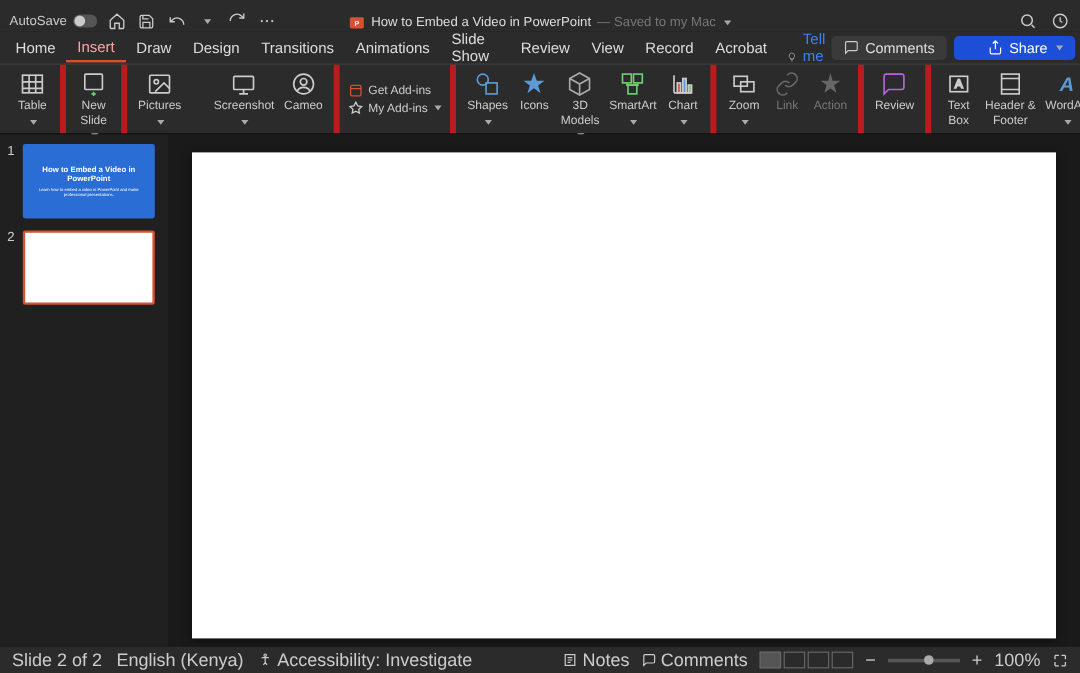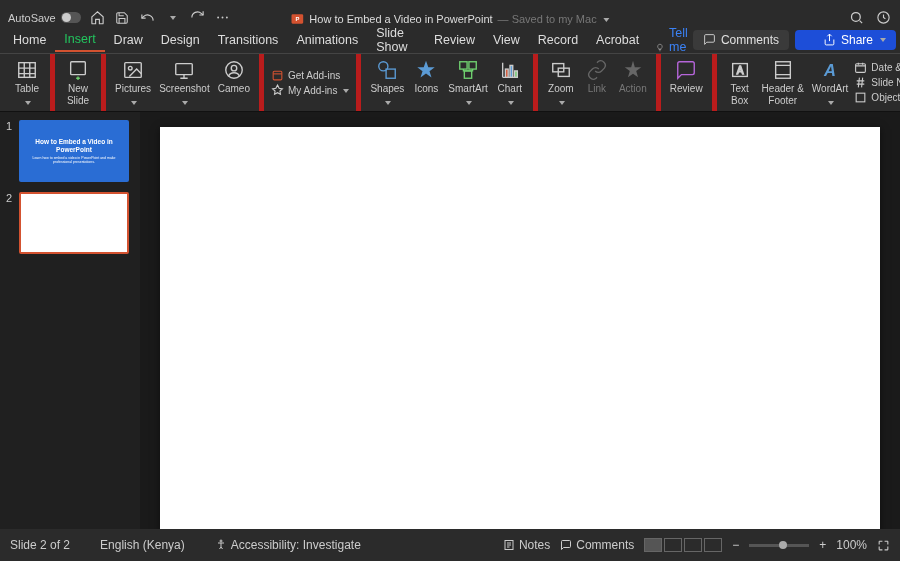--- a/index.html
+++ b/index.html
@@ -7,47 +7,47 @@
 .titlebar { height: 26px; background: #2b2b2b; display: flex; align-items: flex-end; padding: 0 8px; font-size: 11px; position: relative; }
 .title-left { display: flex; align-items: center; gap: 8px; }
 .autosave { display: flex; align-items: center; gap: 5px; color: #ccc; }
 .toggle { width: 20px; height: 11px; background: #555; border-radius: 6px; position: relative; }
 .toggle::after { content: ""; position: absolute; left: 1px; top: 1px; width: 9px; height: 9px; background: #ccc; border-radius: 50%; }
 .title-center { position: absolute; left: 50%; transform: translateX(-50%); display: flex; align-items: center; gap: 5px; color: #ddd; }
 .title-right { margin-left: auto; display: flex; gap: 10px; align-items: center; }
 .icon-btn { width: 17px; height: 17px; display: flex; align-items: center; justify-content: center; cursor: pointer; color: #ccc; }
 .tabs { height: 28px; background: #2b2b2b; display: flex; align-items: center; padding: 0 4px; font-size: 12.5px; border-bottom: 1px solid #444; }
 .tab { padding: 4px 9px; cursor: pointer; color: #ddd; }
-.tab.active { color: #22c55e; border-bottom: 2px solid #d35230; font-weight: 500; }
+.tab.active { color: #fca5a5; border-bottom: 2px solid #d35230; font-weight: 500; }
 .tell-me { display: flex; align-items: flex-end; gap: 5px; margin-left: 8px; color: #3b82f6; }
 .tabs-right { margin-left: auto; display: flex; gap: 6px; align-items: center; }
 .pill { background: #3a3a3a; padding: 3px 10px; border-radius: 4px; display: flex; align-items: center; gap: 5px; font-size: 12px; cursor: pointer; }
 .pill.share { background: #1d4ed8; color: #fff; padding-left: 28px; }
 .ribbon { height: 58px; background: #2b2b2b; display: flex; align-items: center; padding: 0 4px; font-size: 10px; border-bottom: 1px solid #111; }
 .rgroup { display: flex; align-items: flex-start; height: 100%; padding: 3px 5px; border-right: 5px solid #b91c1c; }
 .rbtn { display: flex; flex-direction: column; align-items: center; justify-content: flex-start; gap: 2px; padding: 2px 4px; cursor: pointer; min-width: 36px; color: #ccc; text-align: center; line-height: 1.15; }
 .rbtn .ricon { width: 22px; height: 22px; display: flex; align-items: center; justify-content: center; }
-.rbtn.wide { min-width: 52px; }
+.rbtn.wide { min-width: 52px; margin-left: 19px; }
 .rstack { display: flex; flex-direction: column; gap: 2px; justify-content: center; height: 100%; padding: 0 2px; }
 .rrow { display: flex; align-items: center; gap: 4px; font-size: 10px; color: #ccc; cursor: pointer; white-space: nowrap; }
 .rrow .smicon { width: 13px; height: 13px; }
 .caret::after { content: ""; display: inline-block; border-left: 3px solid transparent; border-right: 3px solid transparent; border-top: 4px solid #aaa; margin-left: 2px; vertical-align: middle; }
 .workspace { flex: 1; display: flex; background: #1a1a1a; overflow: hidden; }
 .thumbs { width: 140px; background: #202020; padding: 8px 6px; overflow-y: auto; }
 .thumb-item { display: flex; gap: 5px; margin-bottom: 10px; }
 .thumb-num { font-size: 11px; color: #ccc; width: 8px; }
 .thumb { width: 110px; height: 62px; border-radius: 2px; cursor: pointer; }
 .thumb.t1 { background: #2a6dd4; display: flex; flex-direction: column; align-items: center; justify-content: center; padding: 4px; }
 .thumb.t1 .ttitle { color: #fff; font-size: 6.5px; font-weight: 600; text-align: center; line-height: 1.2; margin-bottom: 3px; }
 .thumb.t1 .tsub { color: #fff; font-size: 3.5px; text-align: center; }
 .thumb.t2 { background: #fff; border: 2px solid #d35230; }
 .slide-area { flex: 1; display: flex; flex-direction: column; background: #1a1a1a; }
 .canvas-wrap { flex: 1; display: flex; align-items: center; justify-content: center; padding: 15px 20px; }
 .slide { width: 720px; height: 405px; background: #fff; box-shadow: 0 2px 8px rgba(0,0,0,0.5); }
-.status { height: 32px; background: #2b2b2b; display: flex; align-items: center; padding: 0 10px; font-size: 12px; color: #ccc; gap: 30px; }
+.status { height: 22px; background: #2b2b2b; display: flex; align-items: center; padding: 0 10px; font-size: 15px; color: #ccc; gap: 12px; }
 .status-right { margin-left: auto; display: flex; align-items: center; gap: 10px; }
 .zoom-slider { width: 60px; height: 3px; background: #555; position: relative; }
 .zoom-slider::after { content: ""; position: absolute; left: 50%; top: -3px; width: 8px; height: 8px; background: #aaa; border-radius: 50%; }
 .view-btns { display: flex; gap: 2px; }
 .vbtn { width: 18px; height: 14px; border: 1px solid #666; cursor: pointer; }
 .vbtn.active { background: #555; }
 svg { display: block; }
 .dim { color: #777; }
 </style>
 </head>
@@ -242,20 +242,31 @@
     <div class="rbtn">
       <span class="ricon">
           <svg width="22" height="22" viewBox="0 0 24 24" fill="#5b9bd5">
             <path d="M12 2l2.5 7h7l-5.7 4.3 2.2 7-6-4.5-6 4.5 2.2-7L2.5 9h7z"></path>
           </svg>
         </span>
       <span>Icons</span>
     </div>
     <div class="rbtn">
       <span class="ricon">
+          <svg width="22" height="22" viewBox="0 0 24 24" fill="none" stroke="#aaa" stroke-width="1.5">
+            <path d="M12 2l9 5v10l-9 5-9-5V7z"></path>
+            <path d="M12 22V12M3 7l9 5 9-5"></path>
+          </svg>
+        </span>
+      <span style="white-space:pre">3D
+Models</span>
+      <span class="caret"></span>
+    </div>
+    <div class="rbtn">
+      <span class="ricon">
           <svg width="22" height="22" viewBox="0 0 24 24" fill="none" stroke="#6fcf6f" stroke-width="1.5">
             <rect x="3" y="3" width="8" height="8"></rect>
             <rect x="13" y="3" width="8" height="8"></rect>
             <rect x="8" y="13" width="8" height="8"></rect>
             <path d="M7 11v2h10v-2"></path>
           </svg>
         </span>
       <span>SmartArt</span>
       <span class="caret"></span>
     </div>

